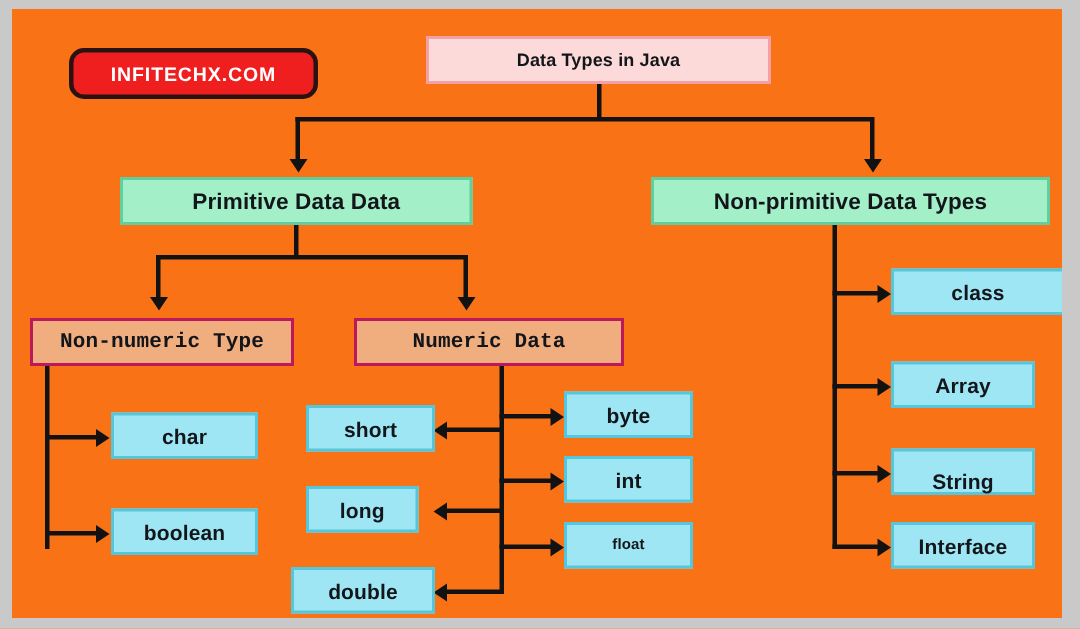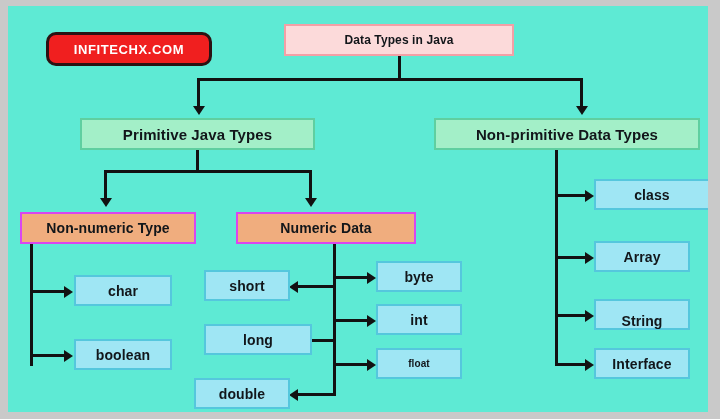--- a/index.html
+++ b/index.html
@@ -6,21 +6,21 @@
   html, body {
     width: 720px; height: 419px;
     background: #c9c9c9;
     font-family: "Liberation Sans", sans-serif;
     overflow: hidden;
   }
   #frame {
     position: absolute;
     left: 8px; top: 6px;
     width: 700px; height: 406px;
-    background: #5eead4;
+    background: #f97316;
     overflow: hidden;
   }
   .node {
     position: absolute;
     display: flex;
     align-items: center;
     justify-content: center;
     text-align: center;
     font-weight: bold;
     color: #12161a;
@@ -36,21 +36,21 @@
     background: #f01f1f;
     border: 3px solid #2b1212;
     border-radius: 10px;
     display: flex; align-items: center; justify-content: center;
     color: #ffffff; font-weight: bold; font-size: 13px;
     letter-spacing: .6px;
   }
   
   .pink  { background: #fcdada; border: 2px solid #f3a0a6; }
   .green { background: #a3efc8; border: 2px solid #5fcfa0; }
-  .orange{ background: #f0ad7e; border: 2px solid #d946ef; }
+  .orange{ background: #f0ad7e; border: 2px solid #be185d; font-family: Liberation Mono, monospace; }
   .cyan  { background: #9fe6f4; border: 2px solid #55c7dd; }
 
   
   .ln { position: absolute; background: #121212; }
   .vl { width: 3px; }
   .hl { height: 3px; }
   .arrow-d, .arrow-r, .arrow-l {
     position: absolute; width: 0; height: 0;
   }
   .arrow-d { border-left: 6px solid transparent; border-right: 6px solid transparent; border-top: 9px solid #121212; }
@@ -74,21 +74,21 @@
 
   <div class="ln hl" style="left:189px; top:72px; width:385px;"></div>
 
   <div class="ln vl" style="left:189px; top:72px; height:30px;"></div>
   <div class="arrow-d" style="left:184.5px; top:100px;"></div>
 
   <div class="ln vl" style="left:572px; top:72px; height:30px;"></div>
   <div class="arrow-d" style="left:567.5px; top:100px;"></div>
 
   <div class="node green" style="left:72px; top:112px; width:235px; height:32px; font-size:15px;">
-    <span>Primitive Java Types</span>
+    <span>Primitive Data Data</span>
   </div>
 
   <div class="node green" style="left:426px; top:112px; width:266px; height:32px; font-size:15px;">
     <span>Non-primitive Data Types</span>
   </div>
 
   <div class="ln vl" style="left:188px; top:144px; width:3px; height:20px;"></div>
   <div class="ln hl" style="left:96px; top:164px; width:208px;"></div>
   <div class="ln vl" style="left:96px; top:164px; height:30px;"></div>
   <div class="arrow-d" style="left:91.5px; top:192px;"></div>
@@ -128,21 +128,21 @@
   <div class="ln hl" style="left:290px; top:279px; width:38px;"></div>
   <div class="arrow-l" style="left:281px; top:274.5px;"></div>
   <div class="ln hl" style="left:290px; top:333px; width:38px;"></div>
   <div class="arrow-l" style="left:281px; top:328.5px;"></div>
   <div class="ln hl" style="left:290px; top:387px; width:38px;"></div>
   <div class="arrow-l" style="left:281px; top:382.5px;"></div>
 
   <div class="node cyan" style="left:196px; top:264px; width:86px; height:31px; font-size:14px;">
     <span>short</span>
   </div>
-  <div class="node cyan" style="left:196px; top:318px; width:108px; height:31px; font-size:14px;">
+  <div class="node cyan" style="left:196px; top:318px; width:75px; height:31px; font-size:14px;">
     <span>long</span>
   </div>
   <div class="node cyan" style="left:186px; top:372px; width:96px; height:31px; font-size:14px;">
     <span>double</span>
   </div>
 
   <div class="node cyan" style="left:368px; top:255px; width:86px; height:31px; font-size:14px;">
     <span>byte</span>
   </div>
   <div class="node cyan" style="left:368px; top:298px; width:86px; height:31px; font-size:14px;">

